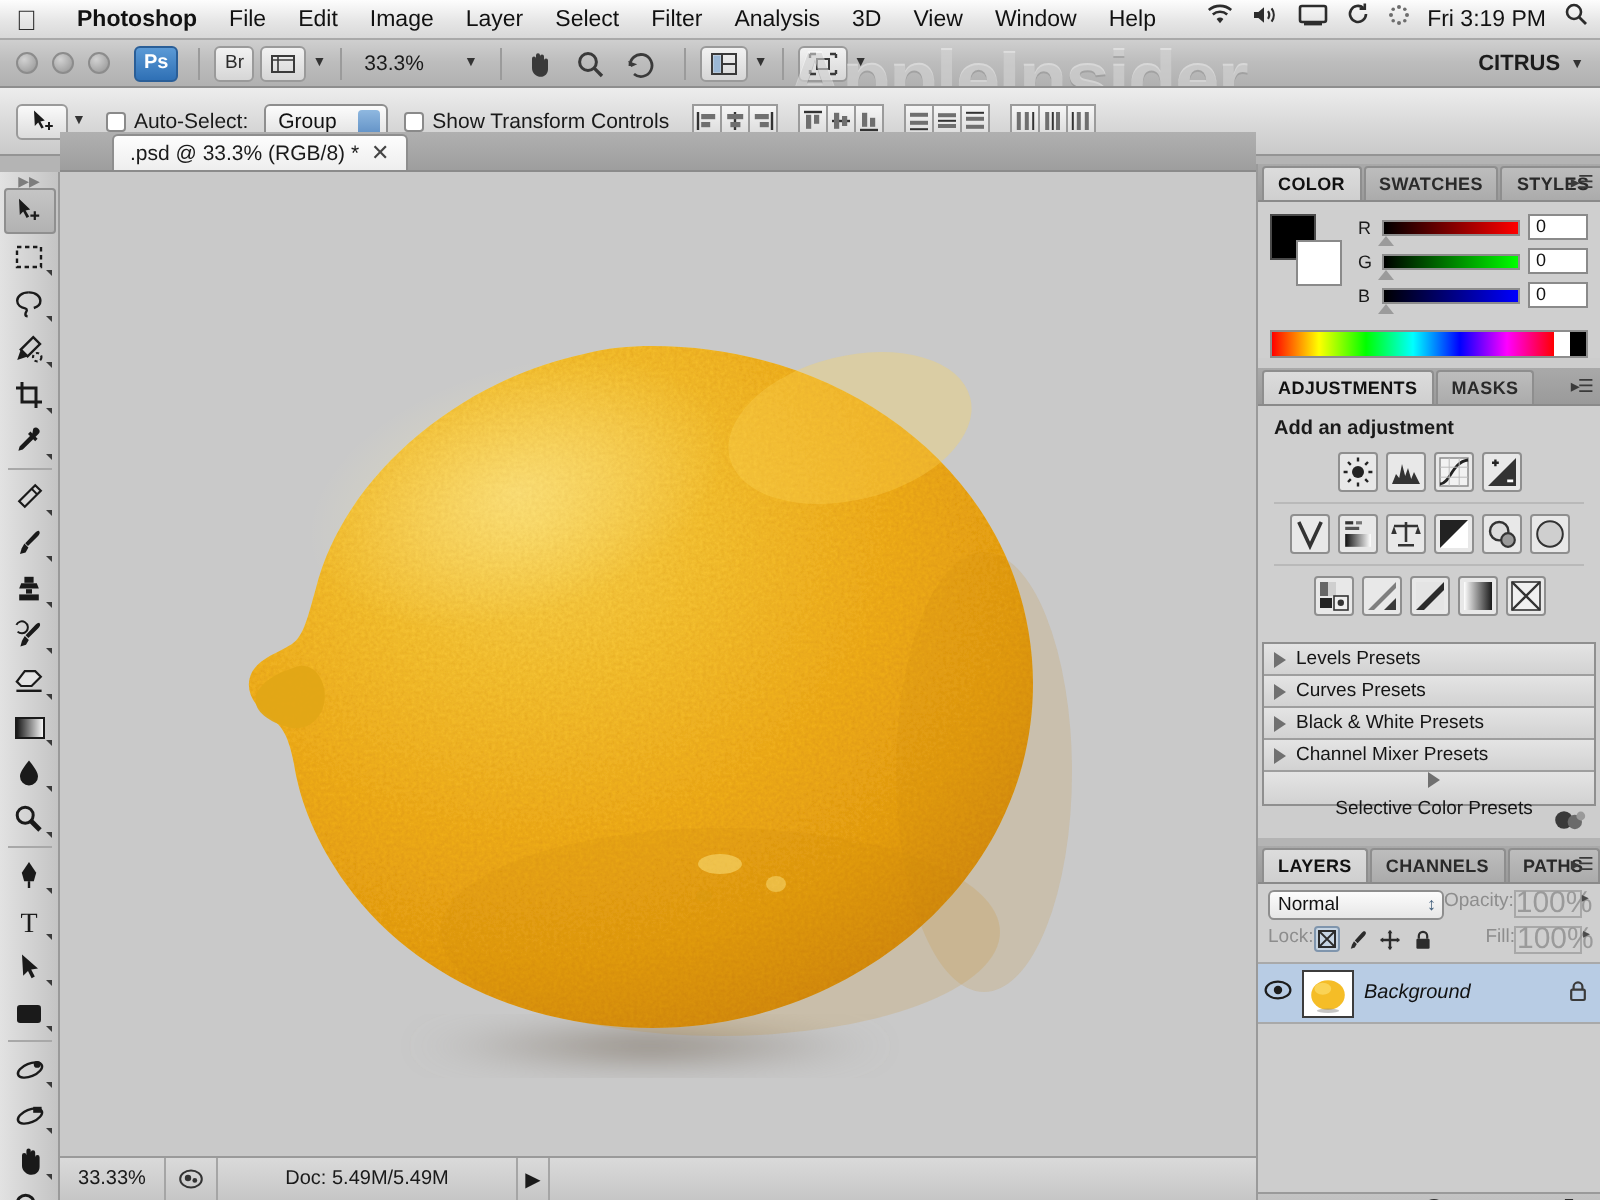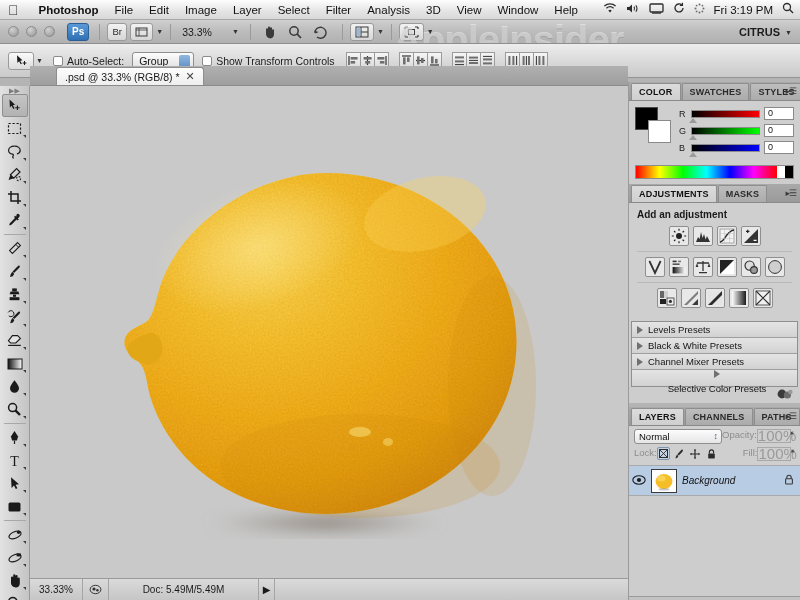--- a/index.html
+++ b/index.html
@@ -921,20 +921,24 @@
                 <path d="M1 1 L15 15 M15 1 L1 15" stroke="#333" stroke-width="1.2"></path>
               </svg>
           </div>
         </div>
       </div>
 
       <div class="presets">
         <div class="preset">
           <i class="ptri"></i>
           <span>Levels Presets</span>
+        </div>
+        <div class="preset">
+          <i class="ptri"></i>
+          <span>Curves Presets</span>
         </div>
         <div class="preset">
           <i class="ptri"></i>
           <span>Black &amp; White Presets</span>
         </div>
         <div class="preset">
           <i class="ptri"></i>
           <span>Channel Mixer Presets</span>
         </div>
         <div class="preset">

